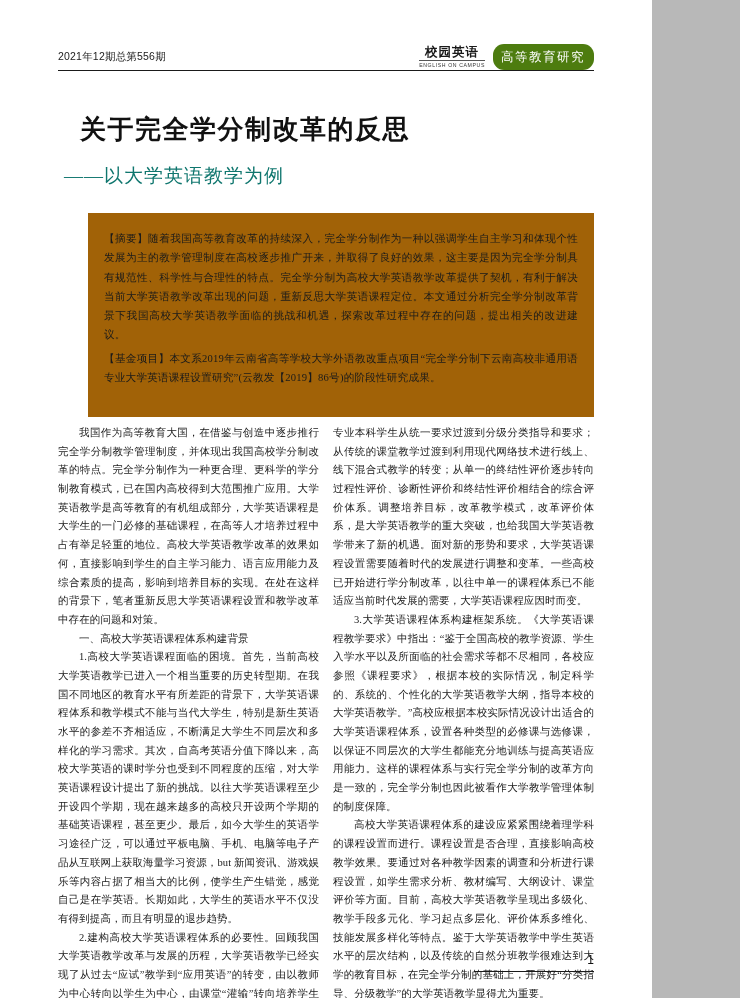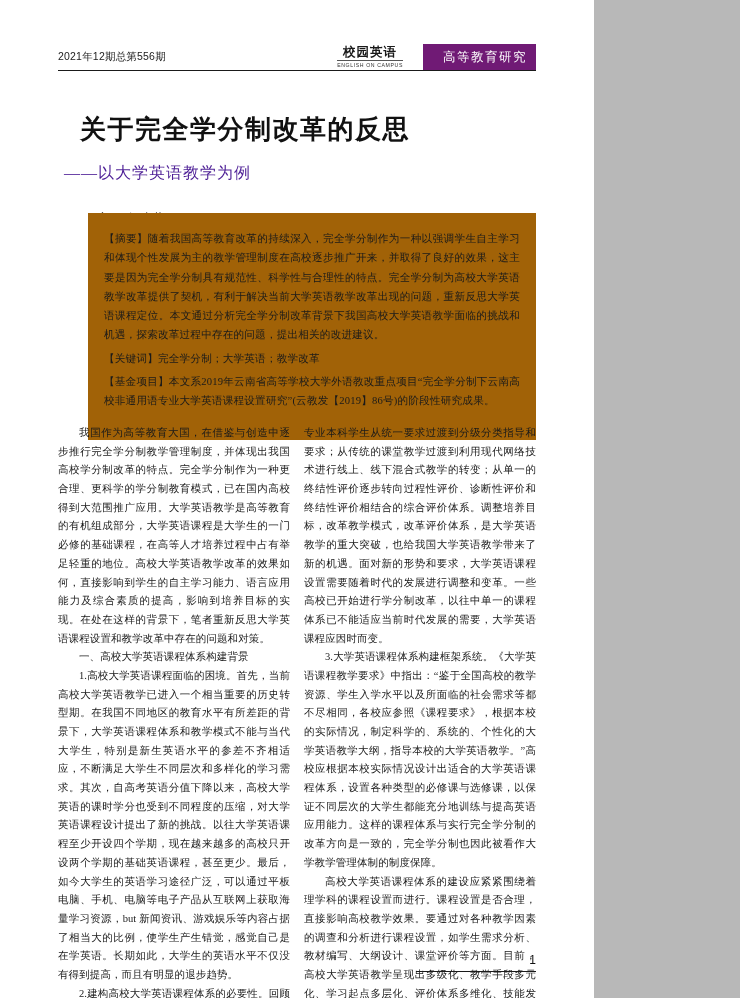--- a/index.html
+++ b/index.html
@@ -2,21 +2,21 @@
 <html><head>
 <meta charset="utf-8">
 <style>
   html, body {
     margin: 0;
     padding: 0;
     background: #b8b8b8;
   }
   .page {
     position: relative;
-    width: 594px;
+    width: 652px;
     height: 998px;
     background: #ffffff;
     box-sizing: border-box;
     font-family: "Liberation Serif", "DejaVu Serif", serif;
     color: #1a1a1a;
     overflow: hidden;
   }
   
   .header {
     position: absolute;
@@ -47,68 +47,69 @@
     top: 0;
     display: flex;
     align-items: stretch;
     height: 26px;
   }
   .brand {
     display: flex;
     flex-direction: column;
     justify-content: center;
     align-items: center;
-    padding-right: 20px;
+    padding-right: 8px;
   }
   .brand-cn {
     font-size: 12.5px;
     font-weight: bold;
     letter-spacing: 1px;
     line-height: 1.05;
     font-family: "Liberation Sans", sans-serif;
   }
   .brand-en {
     font-size: 5.2px;
     letter-spacing: 0.6px;
     line-height: 1.2;
     color: #333;
     font-family: "Liberation Sans", sans-serif;
     border-top: 0.5px solid #555;
     padding-top: 1px;
     margin-top: 1px;
   }
   .section-tag {
-    background: #701a75;
+    background: #4d7c0f;
     color: #ffffff;
     font-size: 12.5px;
     letter-spacing: 1.5px;
     display: flex;
     align-items: center;
-    padding: 0 9px 0 20px;
-    font-family: "Liberation Sans", sans-serif;
+    padding: 0 9px 0 8px;
+    font-family: "Liberation Sans", sans-serif;
+    border-radius: 11px;
   }
   
   .title-block {
     position: absolute;
     left: 64px;
     right: 58px;
     top: 96px;
   }
   .main-title {
     font-size: 26px;
     font-weight: bold;
     letter-spacing: 1.5px;
     margin: 16px;
     color: #111;
   }
   .subtitle {
-    font-size: 16px;
+    font-size: 19px;
     letter-spacing: 1px;
     margin-top: 12px;
-    color: #4c1d95;
+    color: #0f766e;
   }
   .author-line {
     margin-top: 26px;
     font-size: 13px;
     letter-spacing: 1px;
     color: #222;
     margin-left: 33px;
   }
   
   .abstract {
@@ -189,21 +190,20 @@
   </div>
 
   <div class="title-block">
     <h1 class="main-title">关于完全学分制改革的反思</h1>
     <div class="subtitle">——以大学英语教学为例</div>
     <div class="author-line">文 / 陶瑞萱</div>
   </div>
 
   <div class="abstract">
     <p>【摘要】随着我国高等教育改革的持续深入，完全学分制作为一种以强调学生自主学习和体现个性发展为主的教学管理制度在高校逐步推广开来，并取得了良好的效果，这主要是因为完全学分制具有规范性、科学性与合理性的特点。完全学分制为高校大学英语教学改革提供了契机，有利于解决当前大学英语教学改革出现的问题，重新反思大学英语课程定位。本文通过分析完全学分制改革背景下我国高校大学英语教学面临的挑战和机遇，探索改革过程中存在的问题，提出相关的改进建议。</p>
-    <p>【关键词】完全学分制；大学英语；教学改革</p>
     <p>【基金项目】本文系2019年云南省高等学校大学外语教改重点项目“完全学分制下云南高校非通用语专业大学英语课程设置研究”(云教发【2019】86号)的阶段性研究成果。</p>
   </div>
 
   <div class="body">
     <div class="col">
       <p class="ind">我国作为高等教育大国，在借鉴与创造中逐步推行完全学分制教学管理制度，并体现出我国高校学分制改革的特点。完全学分制作为一种更合理、更科学的学分制教育模式，已在国内高校得到大范围推广应用。大学英语教学是高等教育的有机组成部分，大学英语课程是大学生的一门必修的基础课程，在高等人才培养过程中占有举足轻重的地位。高校大学英语教学改革的效果如何，直接影响到学生的自主学习能力、语言应用能力及综合素质的提高，影响到培养目标的实现。在处在这样的背景下，笔者重新反思大学英语课程设置和教学改革中存在的问题和对策。</p>
       <p class="head">一、高校大学英语课程体系构建背景</p>
       <p class="ind">1.高校大学英语课程面临的困境。首先，当前高校大学英语教学已进入一个相当重要的历史转型期。在我国不同地区的教育水平有所差距的背景下，大学英语课程体系和教学模式不能与当代大学生，特别是新生英语水平的参差不齐相适应，不断满足大学生不同层次和多样化的学习需求。其次，自高考英语分值下降以来，高校大学英语的课时学分也受到不同程度的压缩，对大学英语课程设计提出了新的挑战。以往大学英语课程至少开设四个学期，现在越来越多的高校只开设两个学期的基础英语课程，甚至更少。最后，如今大学生的英语学习途径广泛，可以通过平板电脑、手机、电脑等电子产品从互联网上获取海量学习资源，but 新闻资讯、游戏娱乐等内容占据了相当大的比例，使学生产生错觉，感觉自己是在学英语。长期如此，大学生的英语水平不仅没有得到提高，而且有明显的退步趋势。</p>
       <p class="ind">2.建构高校大学英语课程体系的必要性。回顾我国大学英语教学改革与发展的历程，大学英语教学已经实现了从过去“应试”教学到“应用英语”的转变，由以教师为中心转向以学生为中心，由课堂“灌输”转向培养学生自主学习，非英语</p>
     </div>

